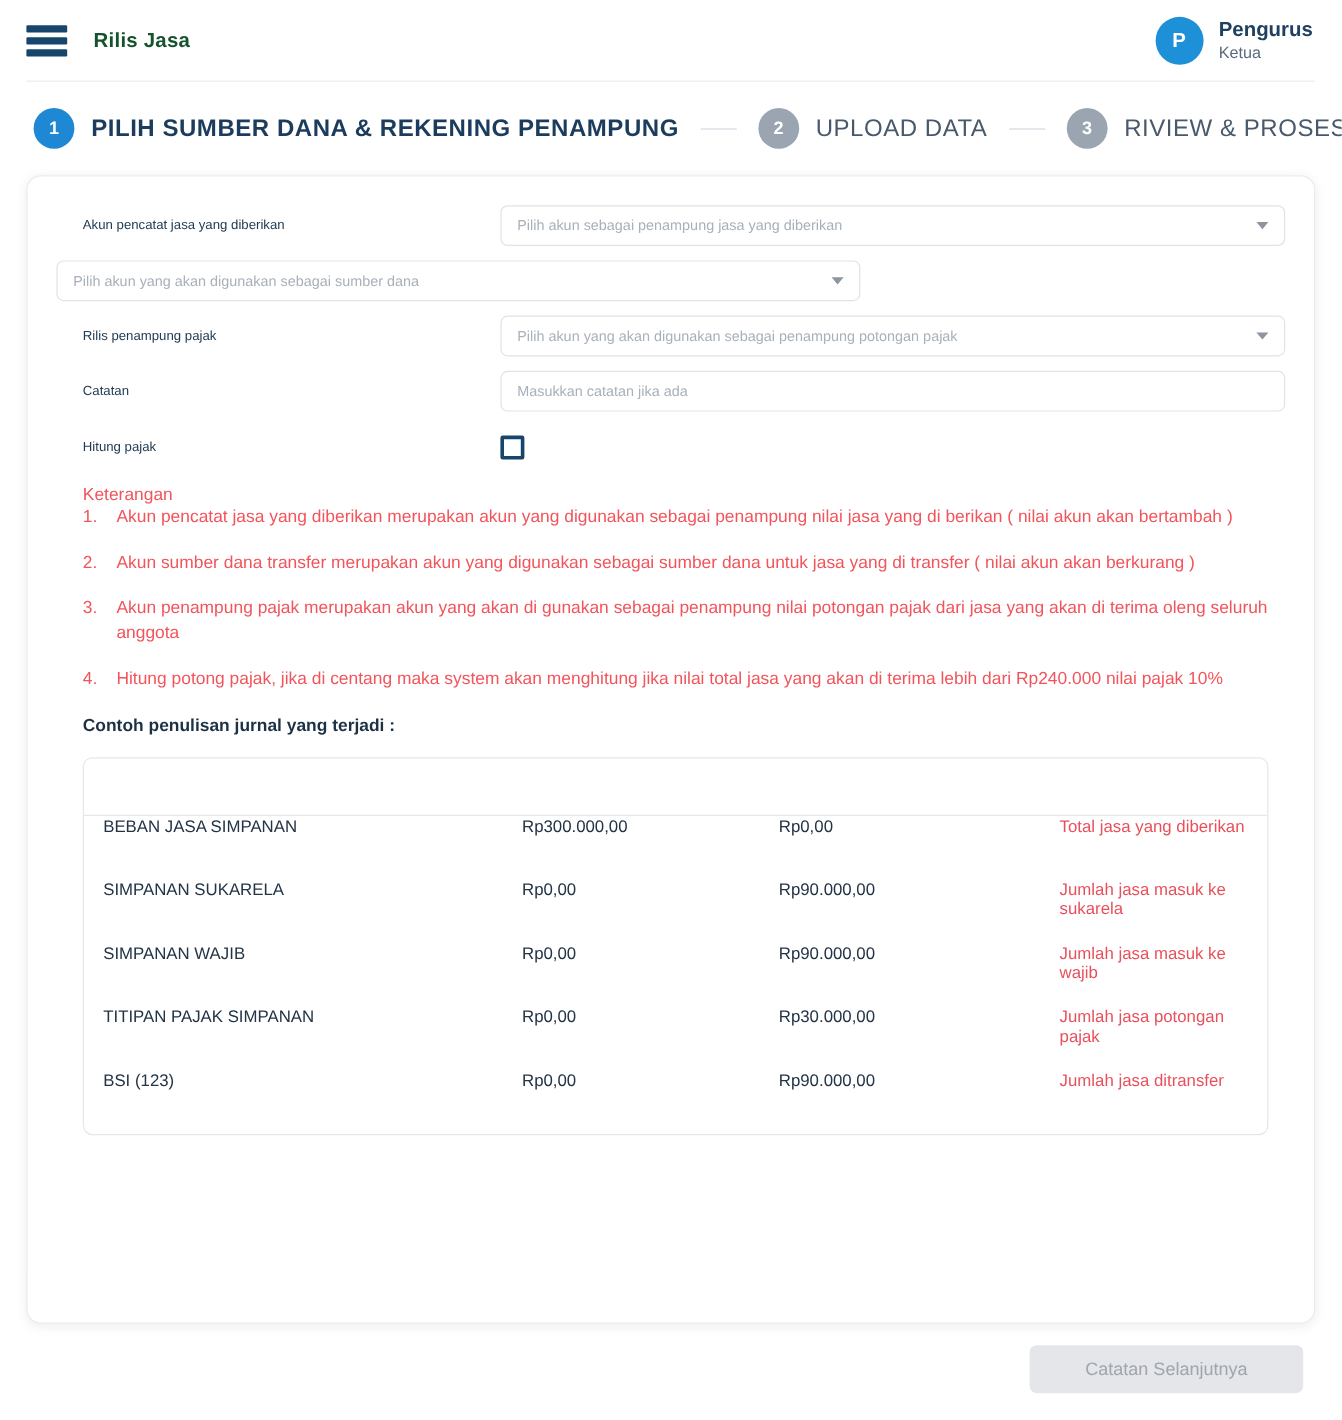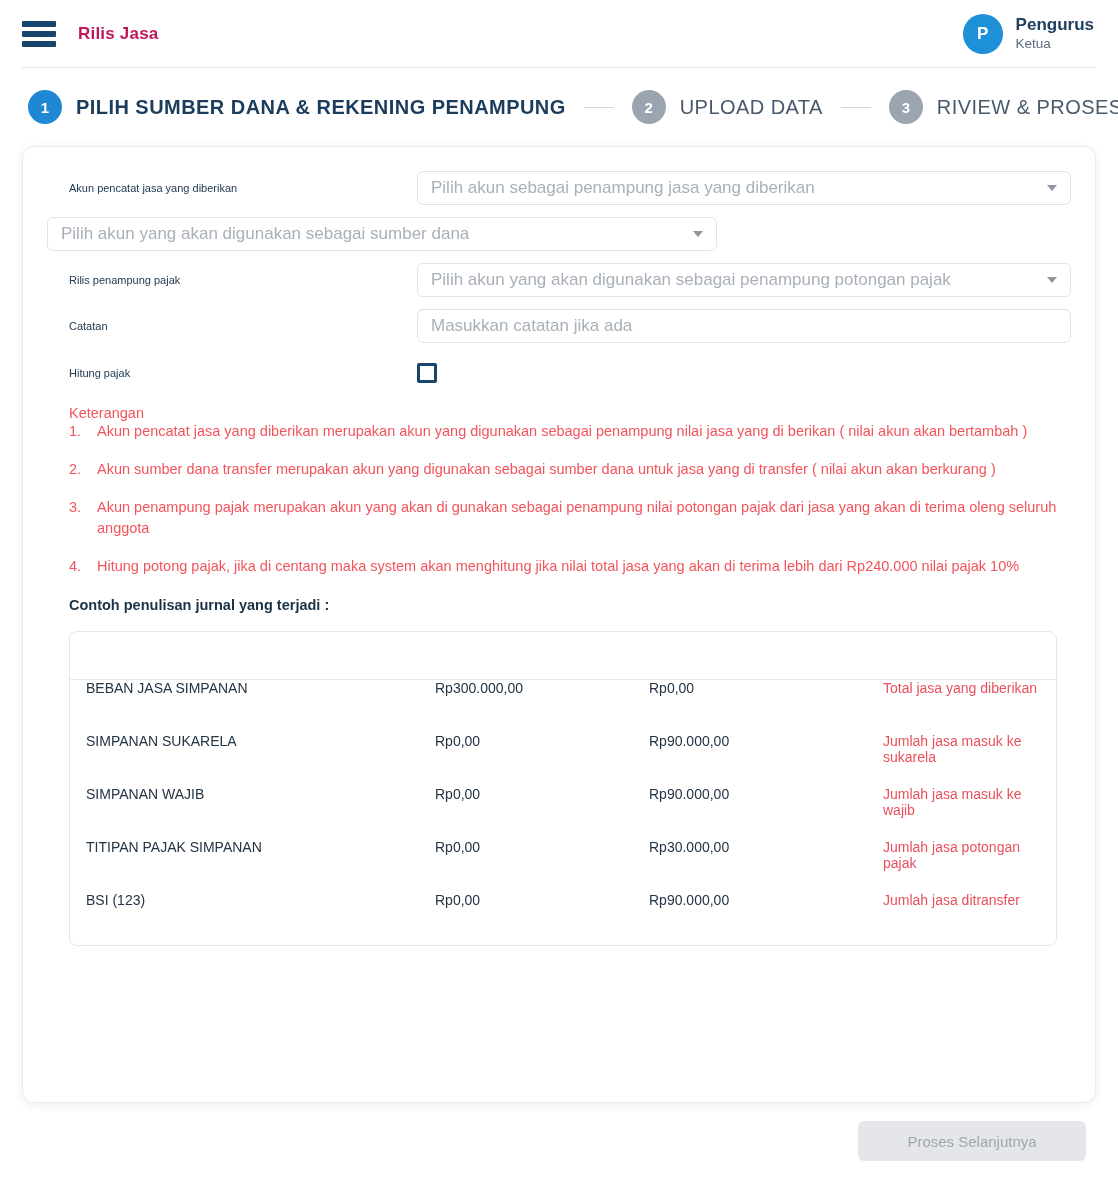--- a/index.html
+++ b/index.html
@@ -32,21 +32,21 @@
   .hamburger span {
     display: block;
     height: 6px;
     border-radius: 1px;
     background: #17456b;
   }
   .app-title {
     margin-left: 22px;
     font-size: 17px;
     font-weight: bold;
-    color: #be185d;
+    color: #14532d;
     letter-spacing: .2px;
   }
   .user-block {
     margin-left: auto;
     display: flex;
     align-items: center;
     gap: 13px;
   }
   .avatar {
     width: 40px;
@@ -148,21 +148,21 @@
     position: relative;
     max-width: 670px;
   }
   .control {
     width: 100%;
     height: 34px;
     border: 1px solid #dfe3e8;
     border-radius: 6px;
     background: #ffffff;
     font-family: "Liberation Sans", sans-serif;
-    font-size: 17px;
+    font-size: 12px;
     color: #9aa3ad;
     padding: 0 34px 0 13px;
     outline: none;
   }
   .control::placeholder { color: #a8b0b9; }
   .caret {
     position: absolute;
     right: 14px;
     top: 50%;
     transform: translateY(-50%);
@@ -382,14 +382,14 @@
       <div class="jcol-account">BSI (123)</div>
       <div class="jcol-debit">Rp0,00</div>
       <div class="jcol-credit">Rp90.000,00</div>
       <div class="jcol-desc">Jumlah jasa ditransfer</div>
     </div>
   </div>
 
 </div>
 
 <div class="footer">
-  <button class="next-button" disabled="">Proses Selanjutnya</button>
+  <button class="next-button" disabled="">Catatan Selanjutnya</button>
 </div>
 
 </body></html>

